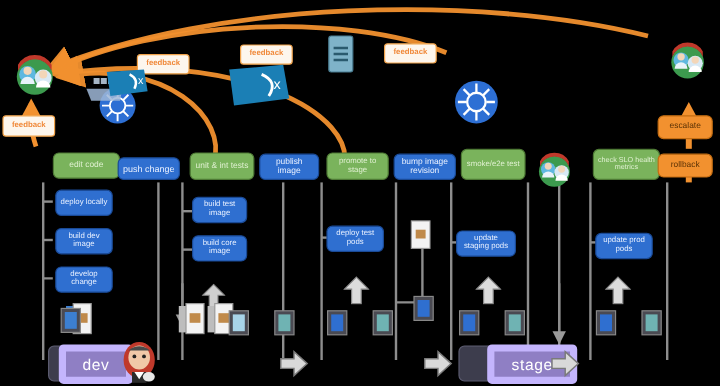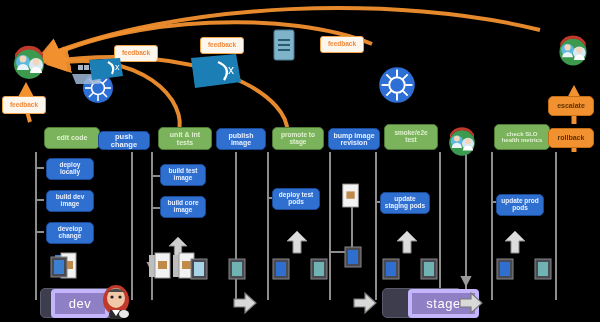--- a/index.html
+++ b/index.html
@@ -7,37 +7,37 @@
     width:600px; height:322px; overflow:hidden;
     background:#000; font-family:"Liberation Sans", sans-serif;
     position:relative;
   }
   #stage { position:absolute; inset:0; }
 
   .node {
     position:absolute; border-radius:5px;
     display:flex; align-items:center; justify-content:center;
     text-align:center; color:#fff; line-height:1.05;
-    padding:2px 3px; overflow:hidden;font-weight:bold;
+    padding:2px 3px; overflow:hidden;
   }
   .node.green { background:#7ab35c; border:1px solid #4e7a35; color:#dff0d0; }
   .node.blue  { background:#2f6fd0; border:1px solid #1a4a96; color:#e8f0ff; }
   .node.orange{ background:#f2912f; border:1px solid #c46d12; color:#5c3306; }
   .node.fb {
     background:#fdf6ed; border:1px solid #f0a24a; color:#f0893a;
     border-radius:3px; font-weight:bold;
   }
 
   .stage-band {
     position:absolute; height:30px; border-radius:5px;
     background:#3d3d4d; border:1px solid #5a5a6e;
     display:flex; align-items:center; justify-content:center;
   }
   .stage-pill {
-    background:#8f7fc4; border:4px solid #c4b5fd; border-radius:4px;
+    background:#8f7fc4; border:6px solid #c4b5fd; border-radius:4px;
     color:#fff; font-size:13px; padding:3px 14px; letter-spacing:.5px;
   }
 
   .arrow-big {
     position:absolute; width:26px; height:26px;
   }
 
   svg.links { position:absolute; inset:0; width:600px; height:322px; pointer-events:none; }
 
   .icon { position:absolute; }

